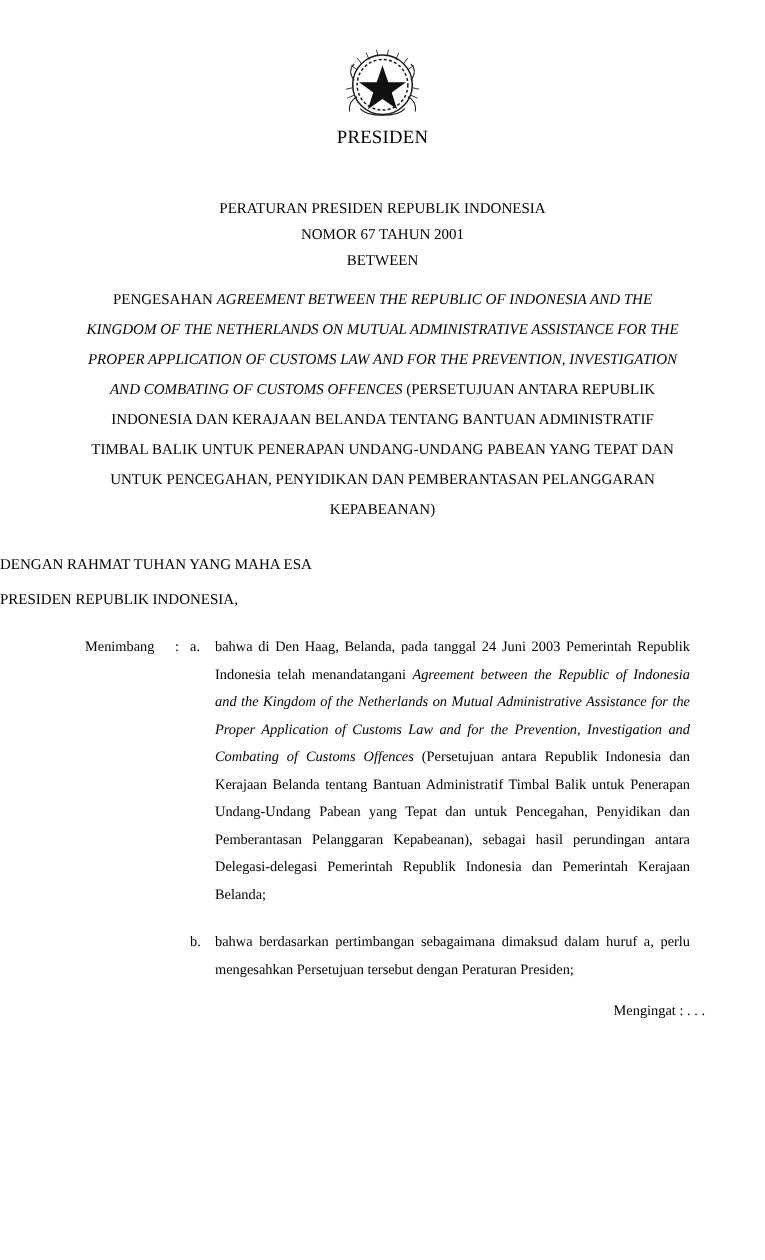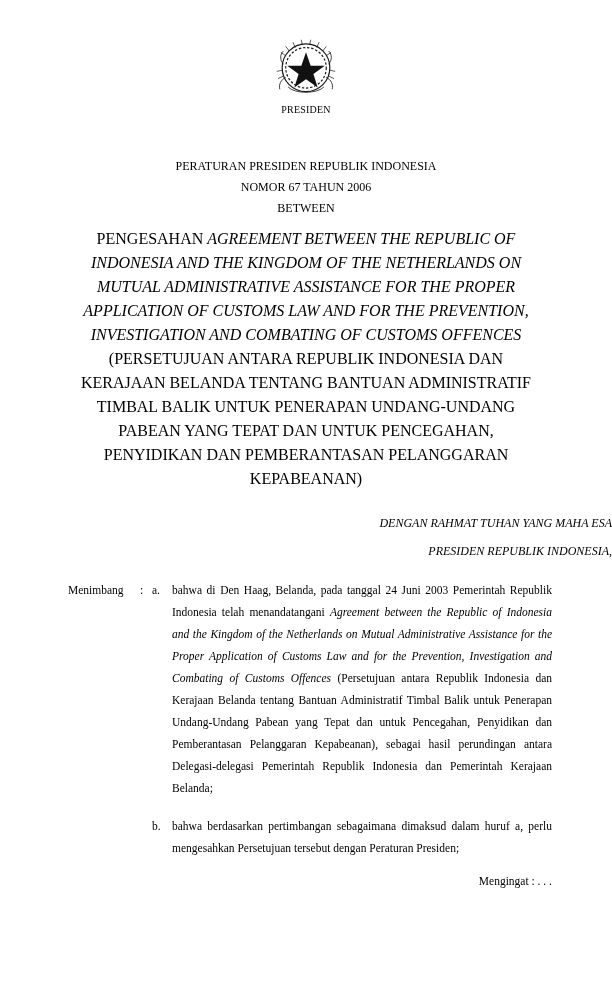--- a/index.html
+++ b/index.html
@@ -28,50 +28,49 @@
     text-align: center;
   }
   .emblem {
     width: 72px;
     height: 62px;
     margin: 0 auto;
     display: block;
   }
   .emblem-caption {
     margin-top: 4px;
-    font-size: 10px;
+    font-size: 15px;
     line-height: 12px;
     letter-spacing: 0.2px;
   }
   
   .title-block {
     margin-top: 40px;
     text-align: center;
     font-size: 12px;
     line-height: 21px;
   }
   .title-line {
     text-align: center;
   }
   .title-main {
     margin-top: 8px;
-    font-size: 16px;
+    font-size: 12px;
     line-height: 24px;
     padding: 0 68px;
     text-align: center;
   }
   .title-main .it {
     font-style: italic;
   }
   .subtitle-block {
     margin-top: 18px;
-    text-align: right;
+    text-align: left;
     font-size: 12px;
     line-height: 28px;
-    font-style: italic;
   }
   
   .considerans {
     margin-top: 14px;
     padding-left: 68px;
     padding-right: 60px;
     font-size: 11.5px;
   }
   .cons-row {
     display: flex;
@@ -96,21 +95,21 @@
   .cons-text {
     flex: 1 1 auto;
     text-align: justify;
     line-height: 22px;
   }
   .cons-text .it {
     font-style: italic;
   }
   .next-page {
     margin-top: 12px;
-    padding-right: 60px;
+    padding-right: 48px;
     text-align: right;
     font-size: 11.5px;
   }
 </style>
 </head>
 <body>
 
 <div class="page">
 
   <div class="emblem-block">
@@ -140,21 +139,21 @@
         <path d="M100 54 l9 2"></path>
           <path d="M98 64 l9 4"></path>
       </g>
       <polygon points="60,24 67.8,46.5 91.5,46.5 72.4,60.5 79.6,83 60,69.2 40.4,83 47.6,60.5 28.5,46.5 52.2,46.5" fill="#111111"></polygon>
     </svg>
     <div class="emblem-caption">PRESIDEN</div>
   </div>
 
   <div class="title-block">
     <div class="title-line">PERATURAN PRESIDEN REPUBLIK INDONESIA</div>
-    <div class="title-line">NOMOR  67 TAHUN 2006</div>
+    <div class="title-line">NOMOR  67 TAHUN 2001</div>
     <div class="title-line">BETWEEN</div>
     <div class="title-main"><span>PENGESAHAN </span><span class="it">AGREEMENT BETWEEN THE  REPUBLIC OF INDONESIA AND THE KINGDOM  OF  THE  NETHERLANDS ON  MUTUAL ADMINISTRATIVE ASSISTANCE FOR THE PROPER APPLICATION OF CUSTOMS LAW AND FOR THE PREVENTION, INVESTIGATION AND COMBATING OF CUSTOMS OFFENCES</span><span> (PERSETUJUAN ANTARA REPUBLIK INDONESIA DAN KERAJAAN BELANDA TENTANG BANTUAN ADMINISTRATIF TIMBAL BALIK UNTUK PENERAPAN UNDANG-UNDANG  PABEAN YANG TEPAT DAN UNTUK PENCEGAHAN, PENYIDIKAN DAN PEMBERANTASAN PELANGGARAN KEPABEANAN)</span></div>
   </div>
 
   <div class="subtitle-block">
     <div>DENGAN RAHMAT TUHAN YANG MAHA ESA</div>
     <div>PRESIDEN REPUBLIK INDONESIA,</div>
   </div>
 
   <div class="considerans">

